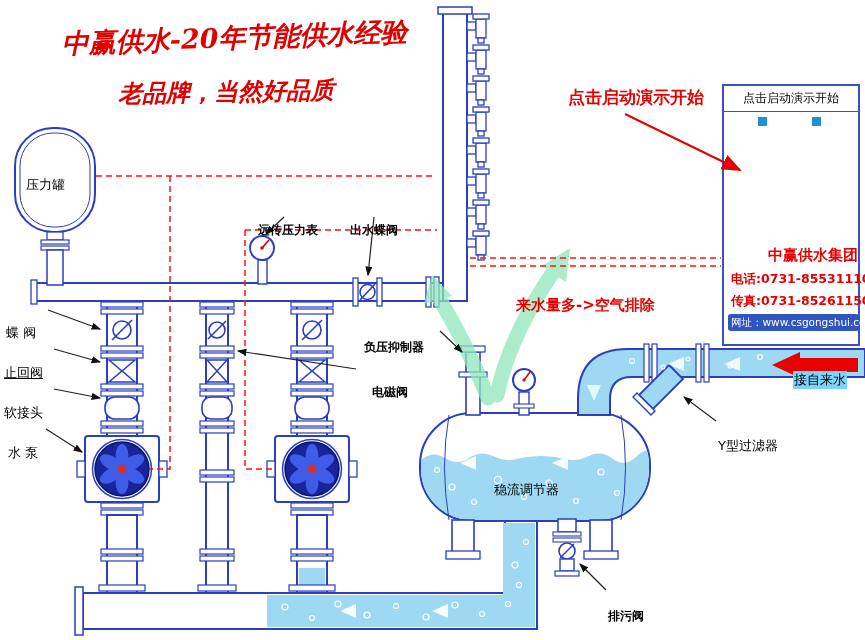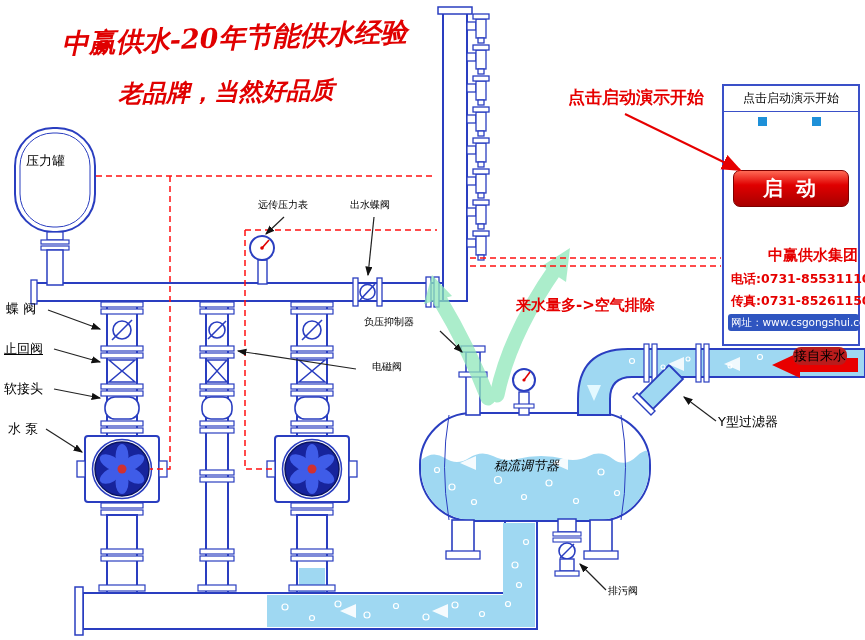--- a/index.html
+++ b/index.html
@@ -1,43 +1,43 @@
 <!DOCTYPE html>
 <html><head>
 <meta charset="utf-8">
 <style>
   html,body{margin:0;padding:0;background:#fff;}
   .canvas{position:relative;width:865px;height:640px;background:#fff;overflow:hidden;
           font-family:"DejaVu Sans",sans-serif;}
   .abs{position:absolute;white-space:nowrap;}
   svg{position:absolute;left:0;top:0;}
-  .lbl{font-size:13px;color:#000;}
-  .sm{font-size:10px;}
+  .lbl{font-size:13px;color:#000;margin-top:24px;}
+  .sm{font-size:12px;font-weight:bold;}
   .red{color:#e60000;font-weight:bold;}
   .headline1{left:52px;top:20px;width:365px;text-align:center;color:#e00000;
              font-family:"DejaVu Serif",serif;font-style:italic;font-weight:bold;
              font-size:27px;transform:rotate(-2deg);}
   .headline2{left:95px;top:76px;width:262px;text-align:center;color:#e00000;
              font-family:"DejaVu Serif",serif;font-style:italic;font-weight:bold;
              font-size:24px;transform:rotate(-1deg);}
   .demo{left:548px;top:86px;width:176px;text-align:center;font-size:17px;}
   .airnote{left:516px;top:296px;font-size:15px;}
   .lb-ptank{left:26px;top:152px;}
   .lb-bfly{left:6px;top:300px;}
   .lb-check{left:4px;top:340px;text-decoration:underline;}
   .lb-soft{left:4px;top:380px;}
   .lb-pump{left:8px;top:420px;}
   .lb-rgauge{left:258px;top:198px;}
   .lb-obfly{left:350px;top:198px;}
   .lb-solenoid{left:372px;top:360px;}
   .lb-negp{left:364px;top:315px;}
-  .lb-reg{left:494px;top:457px;font-style:italic;}
+  .lb-reg{left:494px;top:457px;}
   .lb-drain{left:608px;top:584px;}
   .lb-yfilter{left:718px;top:413px;}
-  .lb-tap{left:793px;top:347px;background:#b91c1c;padding:0 1px;border-radius:8px;}
+  .lb-tap{left:793px;top:347px;background:#7dd3fc;padding:0 1px;}
   .cabinet{left:722px;top:84px;width:138px;height:262px;background:#fff;
            border:2px solid #3a50c8;box-sizing:border-box;}
   .cab-title{position:absolute;top:0;left:0;width:100%;text-align:center;font-size:12px;
              color:#000;padding:4px 0;border-bottom:1px solid #3a50c8;}
   .ind{position:absolute;width:9px;height:9px;background:#1e90d8;top:31px;}
   .ind1{left:34px;} .ind2{left:88px;}
   .start-btn{position:absolute;left:9px;top:84px;width:116px;height:37px;border-radius:7px;
              background:linear-gradient(180deg,#ff6a55,#e00000 40%,#a80000);
              border:1px solid #7d0000;color:#fff;font-size:20px;font-weight:bold;
              letter-spacing:3px;font-family:inherit;cursor:pointer;}
@@ -358,21 +358,20 @@
 <div class="abs lbl sm lb-negp">负压抑制器</div>
 <div class="abs lbl lb-reg">稳流调节器</div>
 <div class="abs lbl sm lb-drain">排污阀</div>
 <div class="abs lbl lb-yfilter">Y型过滤器</div>
 <div class="abs lbl lb-tap">接自来水</div>
 
 <div class="abs cabinet">
   <div class="cab-title">点击启动演示开始</div>
   <span class="ind ind1"></span>
   <span class="ind ind2"></span>
-  <button class="start-btn">启 动</button>
   <div class="cab-company">中赢供水集团</div>
   <div class="cab-phone">电话:0731-85531110</div>
   <div class="cab-fax">传真:0731-85261150</div>
   <div class="cab-web">网址：www.csgongshui.com</div>
 </div>
 
 <svg class="toplayer" width="865" height="640" viewBox="0 0 865 640">
   <line x1="625" y1="114" x2="740" y2="170" stroke="#e60000" stroke-width="2" marker-end="url(#mRed)"></line>
 </svg>
 

